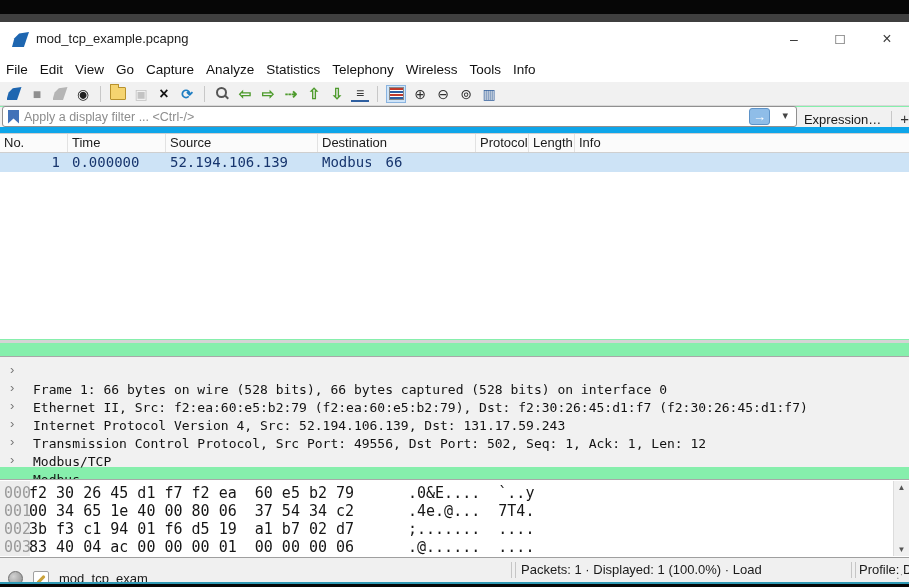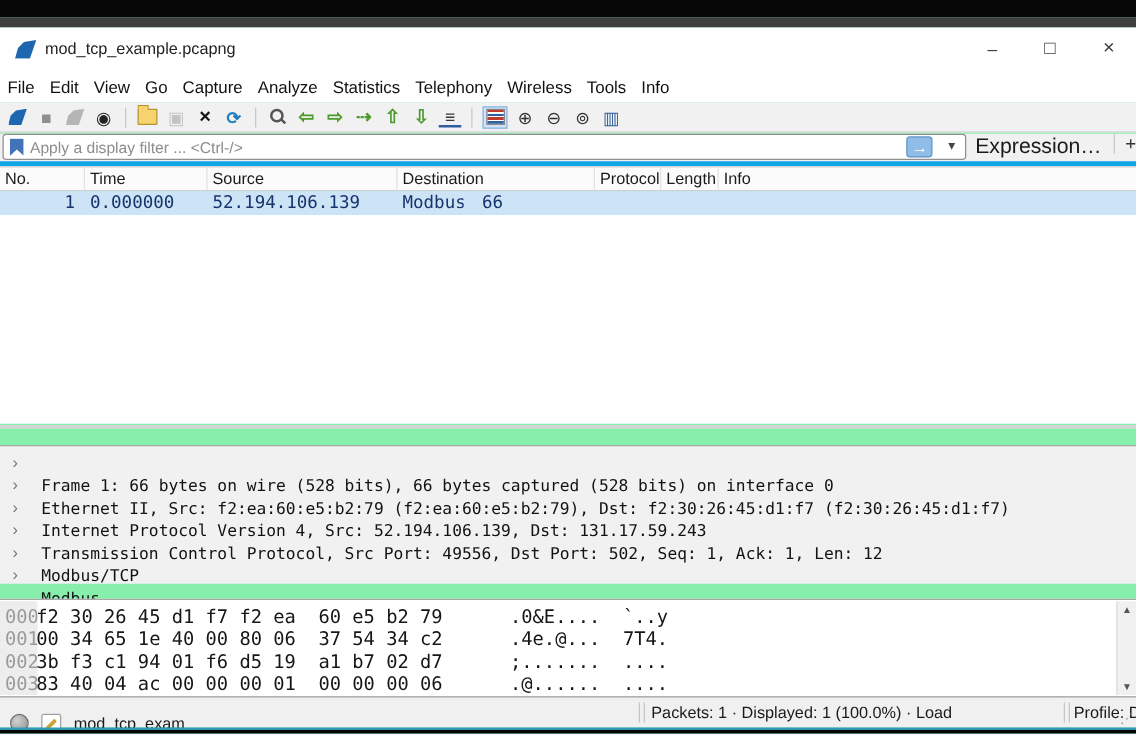--- a/index.html
+++ b/index.html
@@ -41,34 +41,34 @@
   .magnifier::before{content:"";position:absolute;left:0;top:0;width:7px;height:7px;border:2px solid #555;border-radius:50%;}
   .magnifier::after{content:"";position:absolute;left:8px;top:9px;width:5px;height:2px;background:#555;transform:rotate(45deg);}
   .g-green{color:#4e9b2d;font-size:15px;font-weight:bold;}
   .g-auto{color:#3a3a3a;font-size:14px;border-bottom:2px solid #2f5fa0;line-height:12px;height:14px;}
   .tbtn.colorize-sel{background:#cfe4f8;border:1px solid #8ab4e0;width:20px;height:18px;box-sizing:border-box;}
   .stripes{width:13px;height:11px;border:1px solid #888;
            background:repeating-linear-gradient(to bottom,#c0392b 0 2px,#ffffff 2px 3px,#2e5fa3 3px 5px,#ffffff 5px 6px);}
   .g-zoom{color:#2f2f2f;font-size:14px;}
   .g-resize{color:#33609c;font-size:14px;}
   
-  .filterbar{left:0;top:107px;width:909px;height:26px;background:#f1f1f1;border-bottom:4px solid #0ea5e9;
-             box-sizing:border-box;display:flex;align-items:flex-start;}
+  .filterbar{left:0;top:107px;width:909px;height:26px;background:#f1f1f1;border-bottom:6px solid #0ea5e9;
+             box-sizing:border-box;display:flex;align-items:flex-end;}
   .filter-input-wrap{position:relative;margin-left:2px;width:798px;height:21px;background:#fff;
              border:1px solid #909090;border-radius:3px;box-sizing:border-box;display:flex;align-items:center;}
   .bookmark{width:11px;height:14px;margin:0 5px 0 5px;background:#4272b8;
             clip-path:polygon(0 0,100% 0,100% 100%,50% 65%,0 100%);}
   .filter-input{flex:1;border:none;outline:none;background:transparent;font-size:12.5px;
             font-family:"Liberation Sans",sans-serif;color:#333;height:17px;padding:0;}
   .filter-input::placeholder{color:#8d8d8d;}
   .apply-btn{position:absolute;right:26px;top:1px;width:21px;height:17px;background:#8fbde8;
              border:1px solid #5e93c8;border-radius:3px;color:#fff;font-weight:bold;font-size:13px;
              text-align:center;line-height:16px;box-sizing:border-box;}
   .caret{position:absolute;right:8px;top:2px;font-size:11px;color:#444;}
-  .expr-label{margin-left:7px;font-size:17px;color:#1a1a1a;white-space:nowrap;}
+  .expr-label{margin-left:7px;font-size:13px;color:#1a1a1a;white-space:nowrap;}
   .fsep{width:1px;height:16px;background:#c8c8c8;margin-left:10px;}
   .add-btn{margin-left:8px;font-size:15px;color:#333;}
   
   .list-header{left:0;top:133px;width:909px;height:20px;background:#fbfbfb;
                border-top:1px solid #cfcfcf;border-bottom:1px solid #cfcfcf;box-sizing:border-box;
                display:flex;font-size:13px;color:#1a1a1a;}
   .hcell{border-right:1px solid #e2e2e2;padding-left:4px;line-height:18px;white-space:nowrap;
          overflow:hidden;box-sizing:border-box;flex-shrink:0;}
   .hc-no{width:68px;} .hc-time{width:98px;} .hc-src{width:152px;} .hc-dst{width:158px;}
   .hc-proto{width:53px;} .hc-len{width:46px;} .hc-info{flex:1;border-right:none;}

